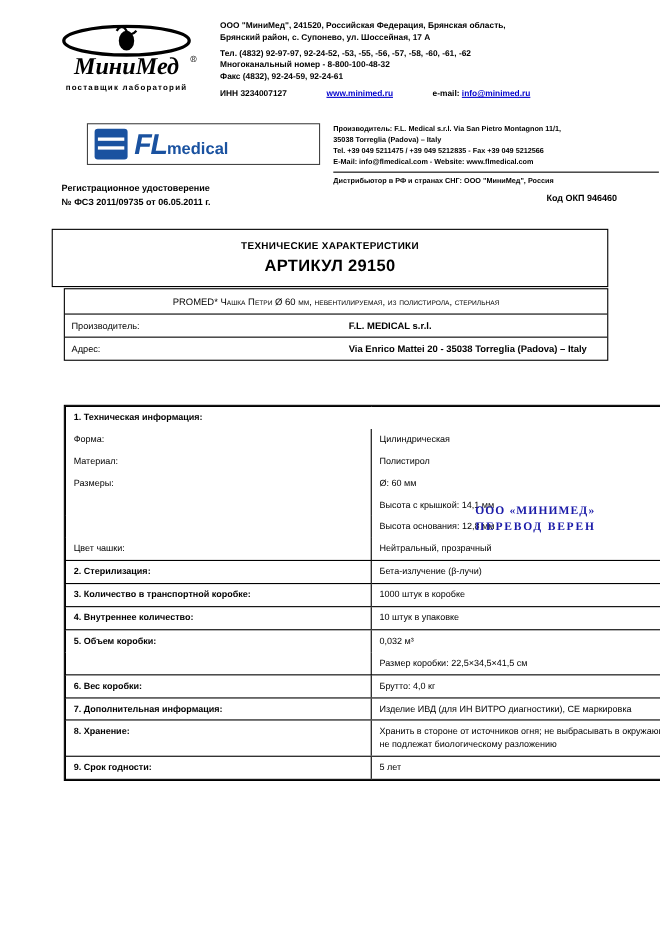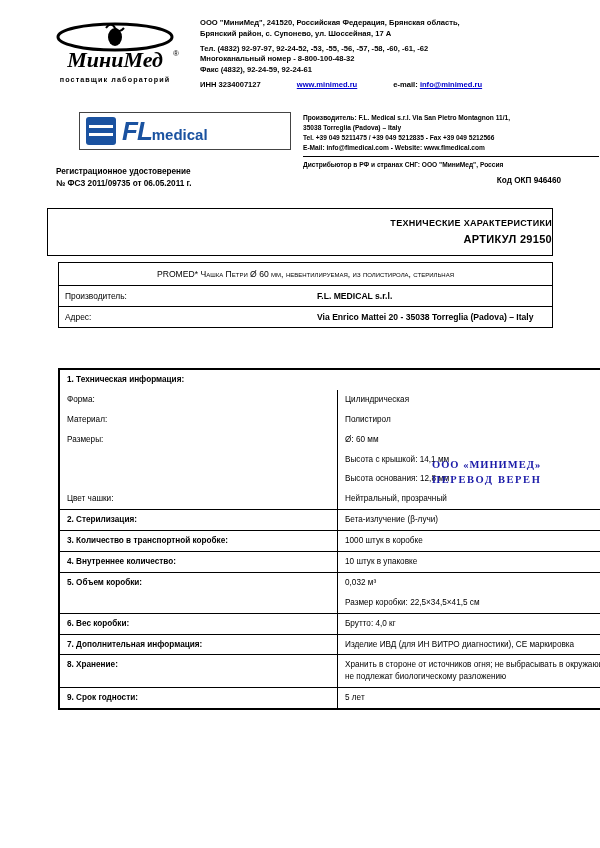--- a/index.html
+++ b/index.html
@@ -145,26 +145,26 @@
   .reg-left { line-height: 1.5; }
   .reg-right { line-height: 1.5; padding-top: 9px; }
 
   
   .title-box {
     position: absolute;
     left: 47px;
     top: 208px;
     width: 506px;
     border: 1px solid #000;
-    text-align: right;
+    text-align: center;
     padding: 9px 0 10px 0;
     box-sizing: border-box;
   }
   .title-box .t1 { font-size: 9px; font-weight: bold; letter-spacing: .3px;}
-  .title-box .t2 { font-size: 11px; font-weight: bold; margin-top: 5px; letter-spacing: .3px;}
+  .title-box .t2 { font-size: 15px; font-weight: bold; margin-top: 5px; letter-spacing: .3px;}
 
   
   .prod-box {
     position: absolute;
     left: 58px;
     top: 262px;
     width: 495px;
     border: 1px solid #000;
     box-sizing: border-box;
     font-size: 8.4px;

